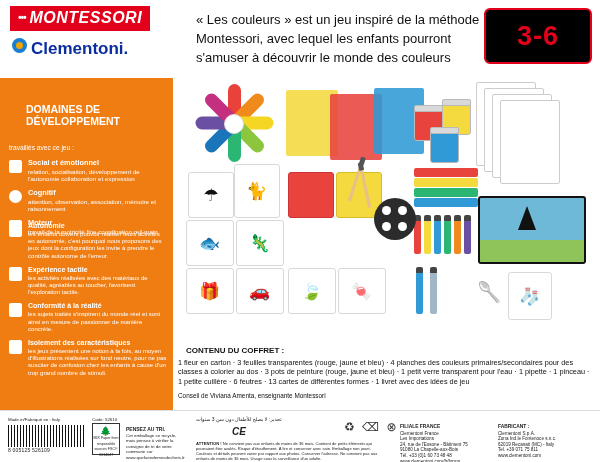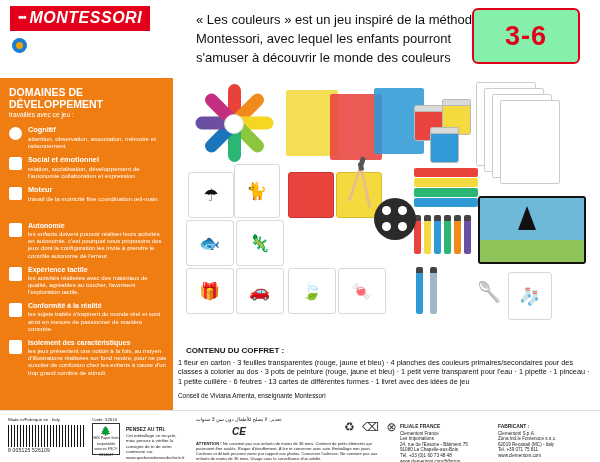--- a/index.html
+++ b/index.html
@@ -37,21 +37,21 @@
     position:absolute;left:12px;top:38px;width:15px;height:15px;border-radius:50%;
     background:#1a7fd4;
   }
   .clem-logo:after{
     content:"";position:absolute;left:4px;top:4px;width:7px;height:7px;border-radius:50%;
     background:#f0a400;
   }
   .clem-word{position:absolute;left:31px;top:39px;color:#0a2ea0;font-weight:bold;font-size:17px;}
 
   .sec-title{
-    font-weight:bold;font-size:10.5px;line-height:12px;margin:0;
+    font-weight:bold;font-size:10.5px;line-height:12px;margin:17px;
   }
   .sec-sub{
     font-size:6.6px;line-height:8px;margin:1px 0 0 0;
   }
   .dom-block{position:absolute;left:9px;top:86px;width:158px;}
   .dom-list{margin-top:7px;}
   .dom-item{position:relative;padding-left:19px;margin-bottom:6px;}
   .dom-item .ico{
     position:absolute;left:0;top:1px;width:13px;height:13px;
     background:#ffffff;border-radius:2px;
@@ -70,22 +70,22 @@
   .ped-item h4{margin:0;font-size:7px;font-weight:bold;line-height:8px;}
   .ped-item p{margin:1px 0 0 0;font-size:6.05px;line-height:7.2px;}
 
   
   .desc{
     position:absolute;left:196px;top:10px;width:290px;
     font-size:13px;line-height:19px;color:#111;
   }
 
   .age-badge{
-    position:absolute;left:472px;top:8px;width:104px;height:52px;
-    border:2px solid #e2001a;border-radius:6px;background:#86efac;
+    position:absolute;left:484px;top:8px;width:104px;height:52px;
+    border:2px solid #e2001a;border-radius:6px;background:#000000;
     display:flex;align-items:center;justify-content:center;
   }
   .age-badge span{color:#e2001a;font-weight:bold;font-size:27px;letter-spacing:1px;}
 
   
   .photo{
     position:absolute;left:178px;top:72px;width:416px;height:268px;
     background:#ffffff;overflow:hidden;
   }
 
@@ -166,37 +166,38 @@
 
 <div class="page">
 
   <div class="left-panel">
 
     <div class="brand-box">
       <div class="edu-badge">
         <span class="dots">•••</span><span>MONTESSORI</span>
       </div>
       <div class="clem-logo"></div>
+      <div class="clem-word"><span>Clementoni</span><span>.</span></div>
     </div>
 
     <div class="dom-block">
       <p class="sec-title">DOMAINES DE DÉVELOPPEMENT</p>
       <p class="sec-sub">travaillés avec ce jeu :</p>
       <div class="dom-list">
 
         <div class="dom-item">
+          <span class="ico"></span>
+          <h4>Social et émotionnel</h4>
+          <p>relation, socialisation, développement de l'autonomie collaboration et expression</p>
+        </div>
+
+        <div class="dom-item">
           <span class="ico circ"></span>
           <h4>Cognitif</h4>
           <p>attention, observation, association, mémoire et raisonnement</p>
-        </div>
-
-        <div class="dom-item">
-          <span class="ico"></span>
-          <h4>Social et émotionnel</h4>
-          <p>relation, socialisation, développement de l'autonomie collaboration et expression</p>
         </div>
 
         <div class="dom-item">
           <span class="ico"></span>
           <h4>Moteur</h4>
           <p>travail de la motricité fine coordination œil-main</p>
         </div>
       </div>
     </div>
 

